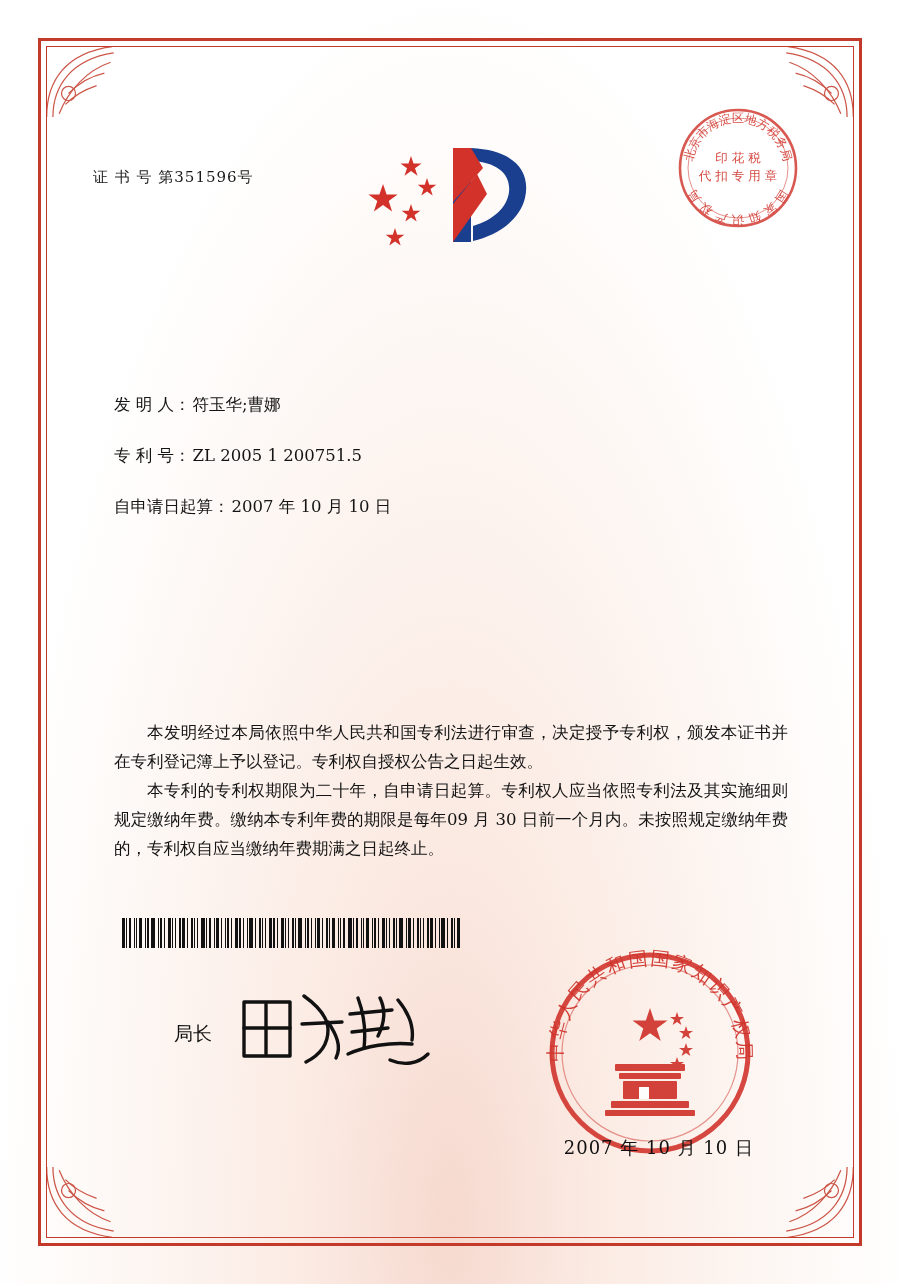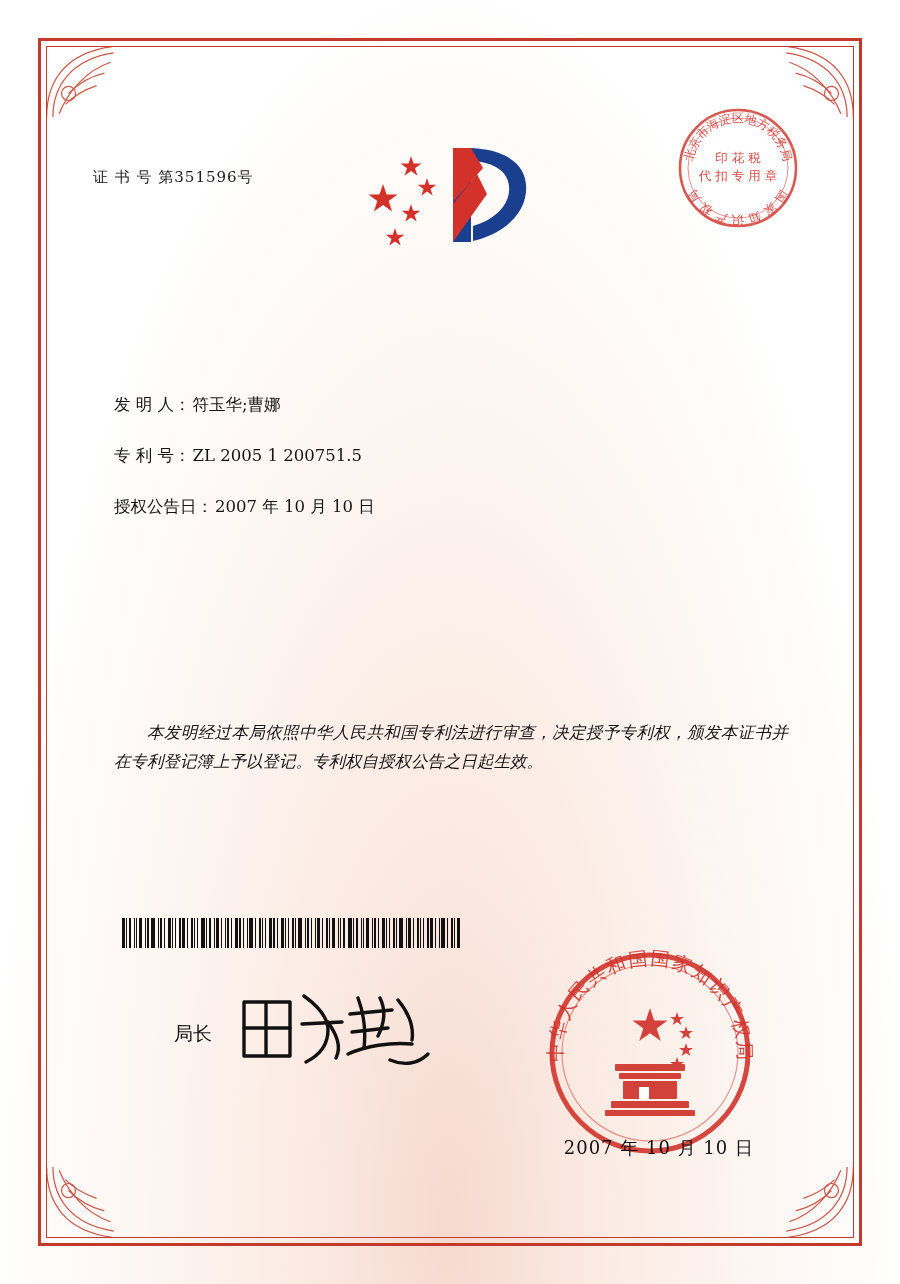--- a/index.html
+++ b/index.html
@@ -141,21 +141,20 @@
     top: 672px;
     font-family: "DejaVu Serif", "Liberation Serif", serif;
     font-size: 16.5px;
     line-height: 29px;
     color: #141414;
     text-align: justify;
   }
   .body-text p {
     margin: 0 0 0 0;
     text-indent: 33px;
-    font-style: italic;
   }
 
   
   .barcode {
     position: absolute;
     left: 76px;
     top: 872px;
     height: 30px;
     width: 420px;
     display: flex;
@@ -320,27 +319,28 @@
     <div class="fields">
       <div class="field">
         <span class="label">发 明 人：</span>
         <span class="value">符玉华;曹娜</span>
       </div>
       <div class="field">
         <span class="label">专 利 号：</span>
         <span class="value">ZL 2005 1 200751.5</span>
       </div>
       <div class="field">
-        <span class="label">授权公告日：</span>
+        <span class="label">自申请日起算：</span>
         <span class="value">2007 年 10 月 10 日</span>
       </div>
     </div>
 
     <div class="body-text">
       <p>本发明经过本局依照中华人民共和国专利法进行审查，决定授予专利权，颁发本证书并在专利登记簿上予以登记。专利权自授权公告之日起生效。</p>
+      <p>本专利的专利权期限为二十年，自申请日起算。专利权人应当依照专利法及其实施细则规定缴纳年费。缴纳本专利年费的期限是每年09 月 30 日前一个月内。未按照规定缴纳年费的，专利权自应当缴纳年费期满之日起终止。</p>
     </div>
 
     <div class="barcode" id="barcode">
         <i style="width:3px"></i>
         <i style="width:1px;background:transparent"></i>
         <i style="width:1px"></i>
         <i style="width:2px;background:transparent"></i>
         <i style="width:2px"></i>
         <i style="width:3px;background:transparent"></i>
         <i style="width:1px"></i>

